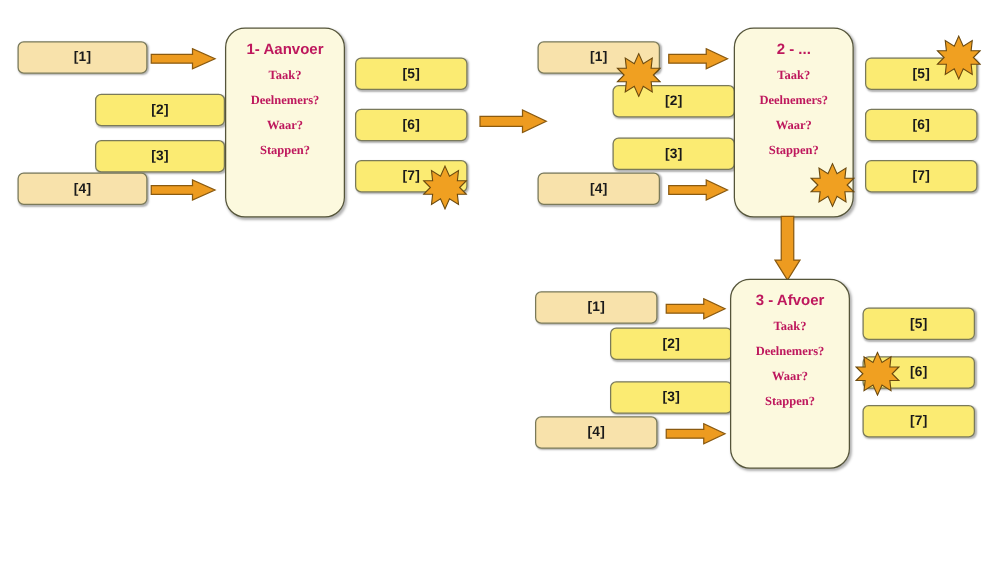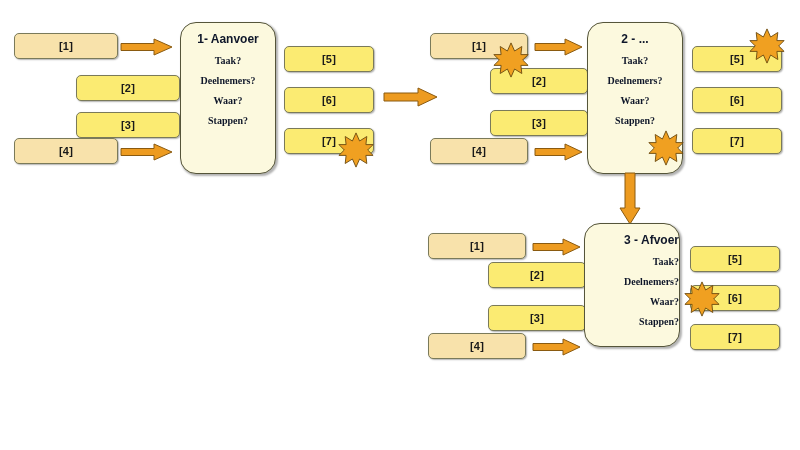--- a/index.html
+++ b/index.html
@@ -39,21 +39,21 @@
     position: absolute;
     box-sizing: border-box;
     background: #fcf9de;
     border: 1px solid #55553a;
     border-radius: 16px;
     box-shadow: 1.5px 1.5px 2px rgba(0,0,0,0.30);
     display: flex;
     flex-direction: column;
     align-items: center;
     padding-top: 9px;
-    color: #0f172a;
+    color: #be185d;
   }
   .process-title {
     font-size: 12px;
     font-weight: bold;
     margin-bottom: 9px;
     white-space: nowrap;
   }
   .process-q {
     font-size: 10px;
     font-weight: bold;
@@ -202,21 +202,21 @@
       <span>[4]</span>
     </div>
 
     <svg class="arrow-h" style="left:532px; top:238px; width:50px; height:18px;" viewBox="0 0 50 18">
       <polygon points="1,5.5 31,5.5 31,1 48,9 31,17 31,12.5 1,12.5" fill="#ed9b20" stroke="#8a5a10" stroke-width="1"></polygon>
     </svg>
     <svg class="arrow-h" style="left:532px; top:338px; width:50px; height:18px;" viewBox="0 0 50 18">
       <polygon points="1,5.5 31,5.5 31,1 48,9 31,17 31,12.5 1,12.5" fill="#ed9b20" stroke="#8a5a10" stroke-width="1"></polygon>
     </svg>
 
-    <div class="process-box" style="left:584px; top:223px; width:96px; height:124px;align-items:flex-end;">
+    <div class="process-box" style="left:584px; top:223px; width:96px; height:152px;">
       <div class="process-title">3 - Afvoer</div>
       <div class="process-q">Taak?</div>
       <div class="process-q">Deelnemers?</div>
       <div class="process-q">Waar?</div>
       <div class="process-q">Stappen?</div>
     </div>
 
     <div class="item-box tone-yellow" style="left:690px; top:246px; width:90px; height:26px;">
       <span>[5]</span>
     </div>

